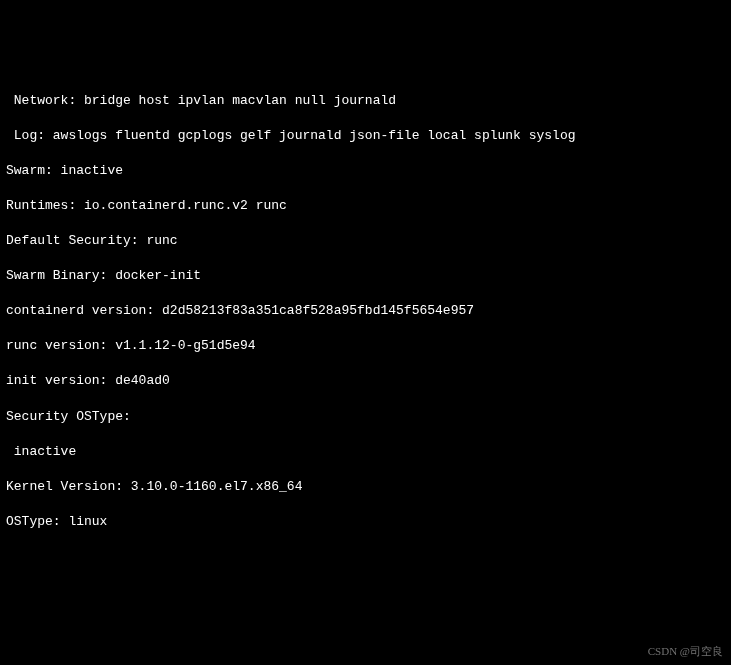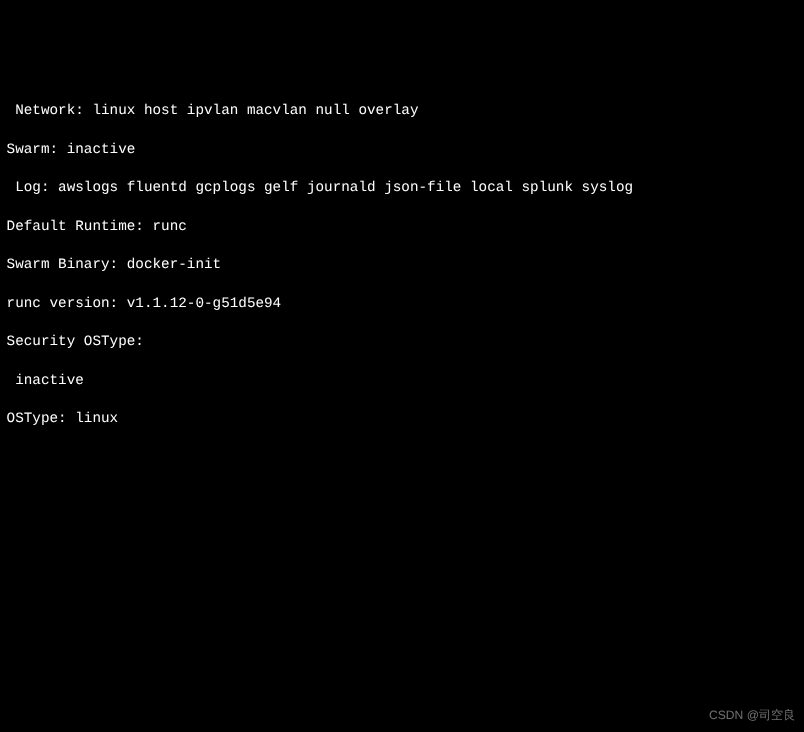--- a/index.html
+++ b/index.html
@@ -19,41 +19,45 @@
       height: 665px;
       overflow: hidden;
       position: relative;
     }
     .watermark {
       position: absolute;
       bottom: 6px;
       right: 8px;
       color: #bbb;
       font-size: 11px;
-      font-family: Liberation Sans, sans-serif;
+      font-family: Liberation Serif, serif;
       opacity: 0.6;
     }
     .content {
       white-space: pre;
     }
   </style>
 </head>
 <body>
 
 
 
 <div class="content">
-<div> Network: linux host ipvlan macvlan null overlay</div>
+<div> Network: bridge host ipvlan macvlan null journald</div>
+<div> Log: awslogs fluentd gcplogs gelf journald json-file local splunk syslog</div>
 <div>Swarm: inactive</div>
-<div> Log: awslogs fluentd gcplogs gelf journald json-file local splunk syslog</div>
-<div>Default Runtime: runc</div>
+<div>Runtimes: io.containerd.runc.v2 runc</div>
+<div>Default Security: runc</div>
 <div>Swarm Binary: docker-init</div>
+<div>containerd version: d2d58213f83a351ca8f528a95fbd145f5654e957</div>
 <div>runc version: v1.1.12-0-g51d5e94</div>
+<div>init version: de40ad0</div>
 <div>Security OSType:</div>
 <div> inactive</div>
+<div>Kernel Version: 3.10.0-1160.el7.x86_64</div>
 <div>OSType: linux</div>
 
 
 
 
 
 
 
 
 

